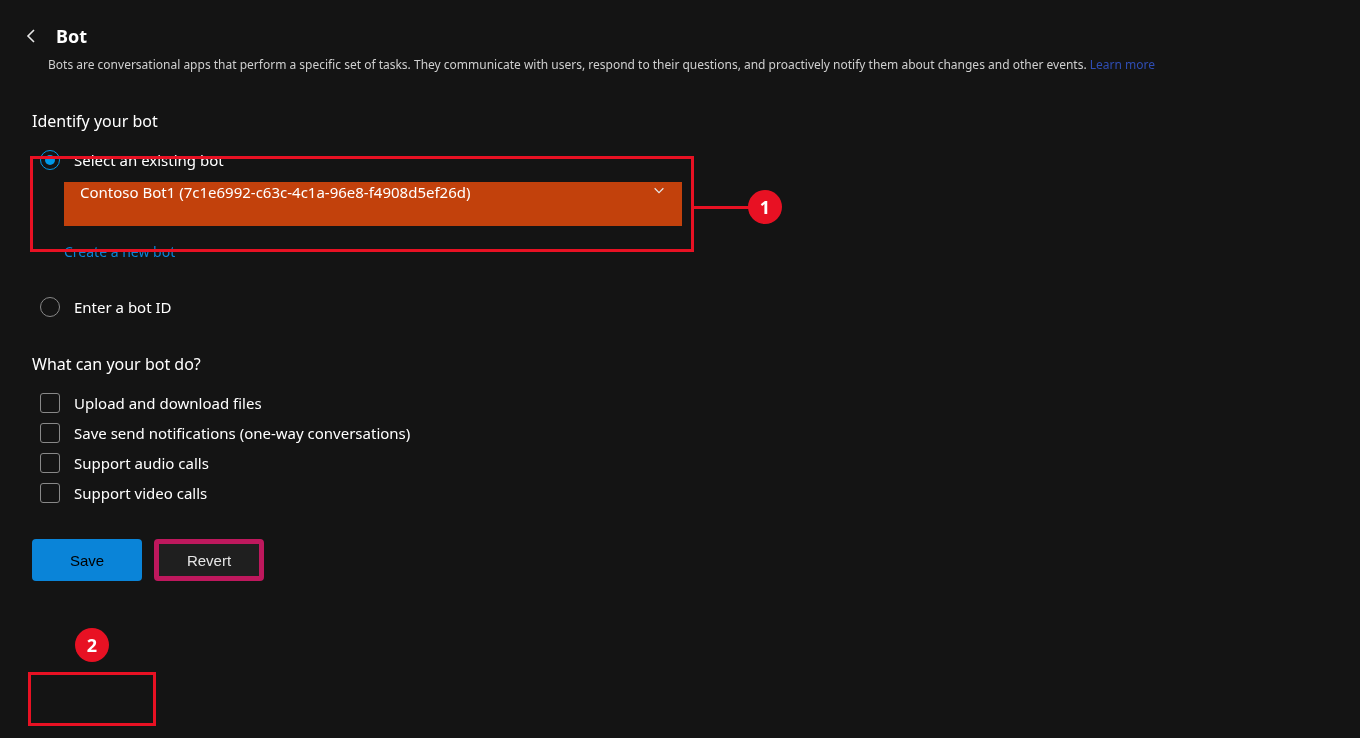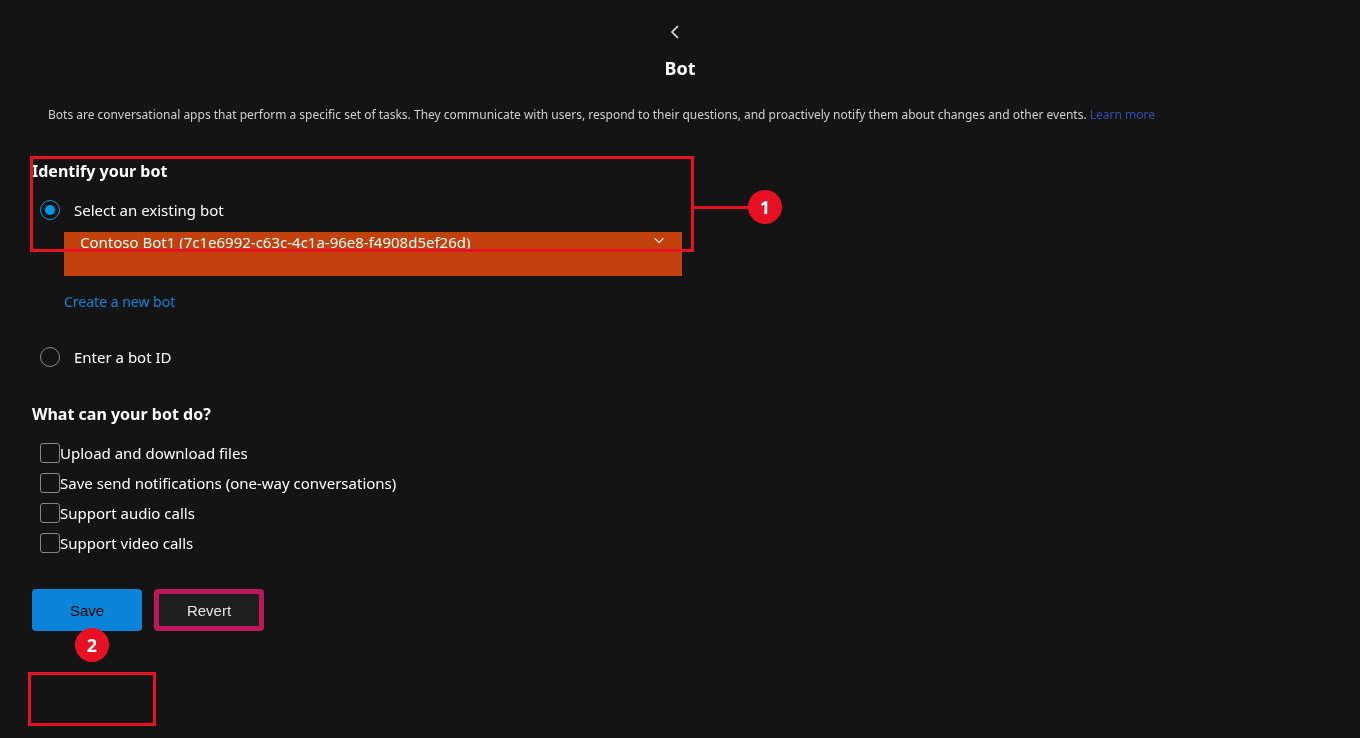--- a/index.html
+++ b/index.html
@@ -13,22 +13,21 @@
     overflow: hidden;
   }
   .page {
     padding: 24px 32px 32px 32px;
     position: relative;
   }
   .header {
     display: flex;
     align-items: center;
     gap: 16px;
-    margin-bottom: 26px;
-    flex-direction: column;
+    margin-bottom: 8px;
   }
   .back-icon {
     width: 16px;
     height: 16px;
     display: inline-flex;
     align-items: center;
     justify-content: center;
     color: #e6e6e6;
     cursor: pointer;
     margin-left: -8px;
@@ -44,21 +43,21 @@
     margin: 6px 0 0 16px;
     line-height: 1.5;
   }
   .learn-link {
     color: #2f4db3;
     text-decoration: none;
     cursor: pointer;
   }
   .section-label {
     font-size: 16px;
-    font-weight: 700;
+    font-weight: 400;
     color: #ffffff;
     margin: 36px 0 18px 0;
   }
   .identify-block {
     position: relative;
   }
   .radio-row {
     display: flex;
     align-items: flex-start;
     gap: 14px;
@@ -136,20 +135,21 @@
   .checkbox-list {
     display: flex;
     flex-direction: column;
     gap: 10px;
     margin-top: 4px;
     margin-left: 8px;
   }
   .checkbox-row {
     display: flex;
     align-items: center;
+    gap: 14px;
     cursor: pointer;
   }
   .checkbox-box {
     width: 20px;
     height: 20px;
     border: 1px solid #888;
     border-radius: 3px;
     flex-shrink: 0;
   }
   .checkbox-label {

